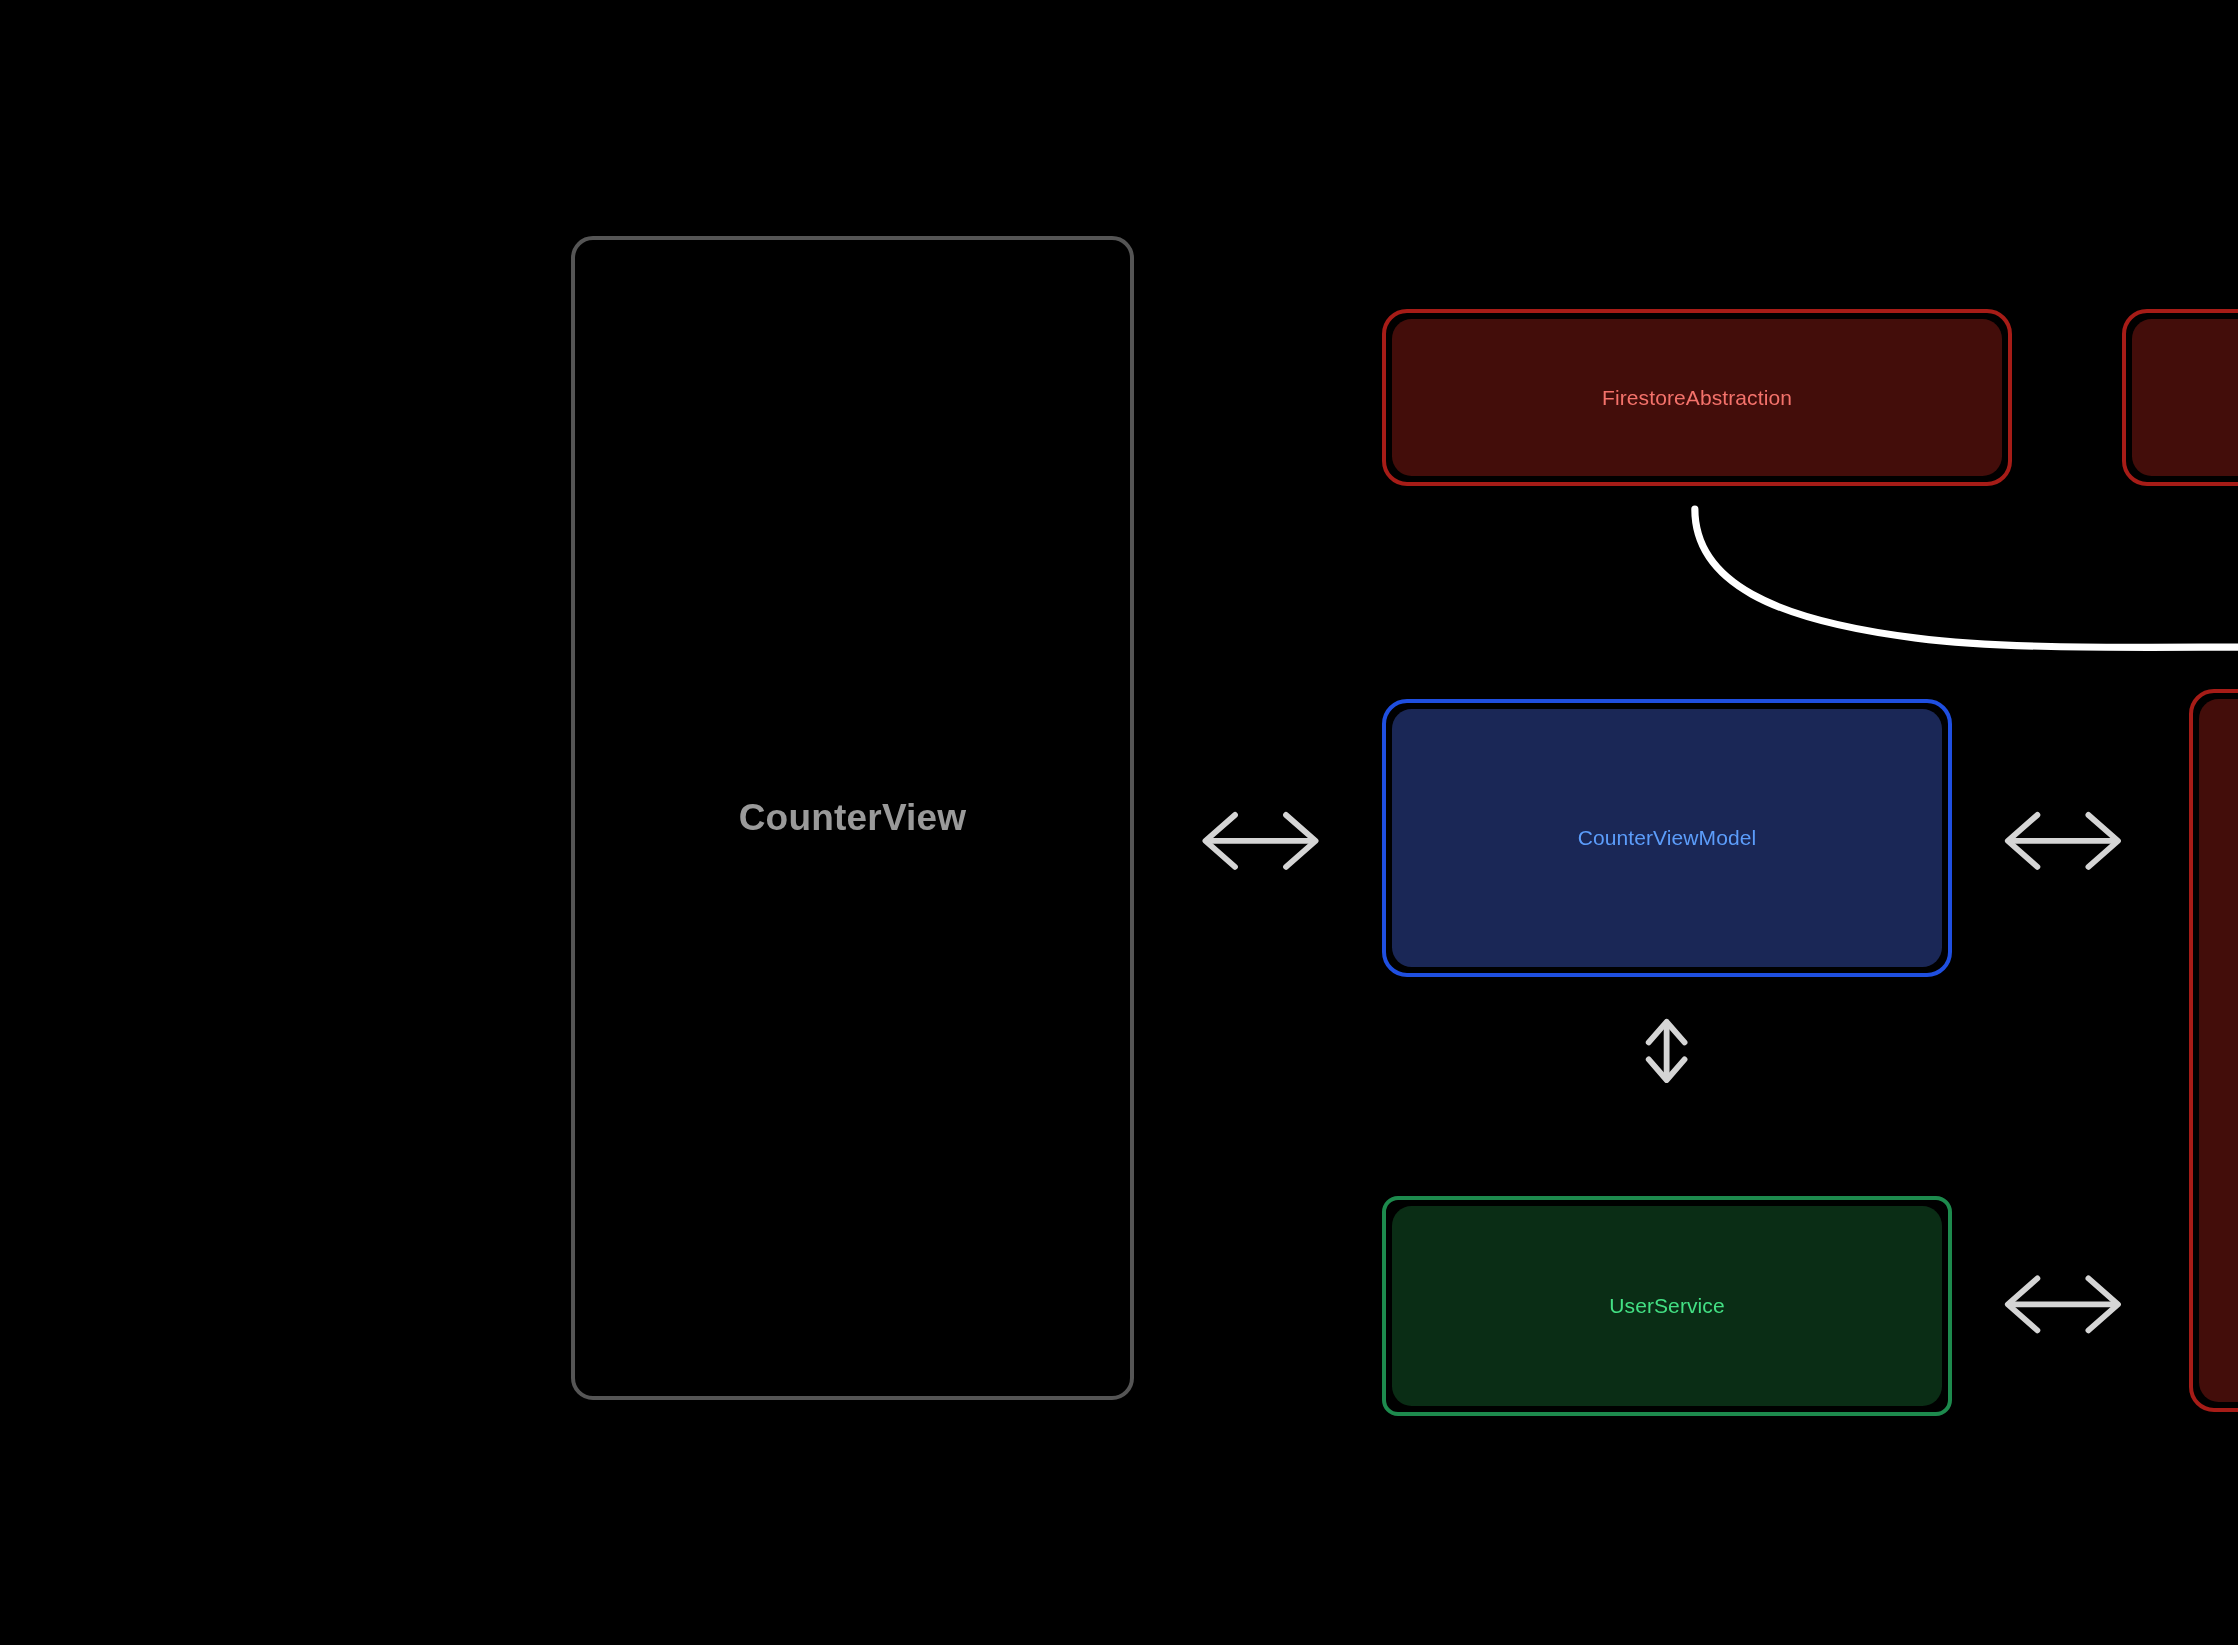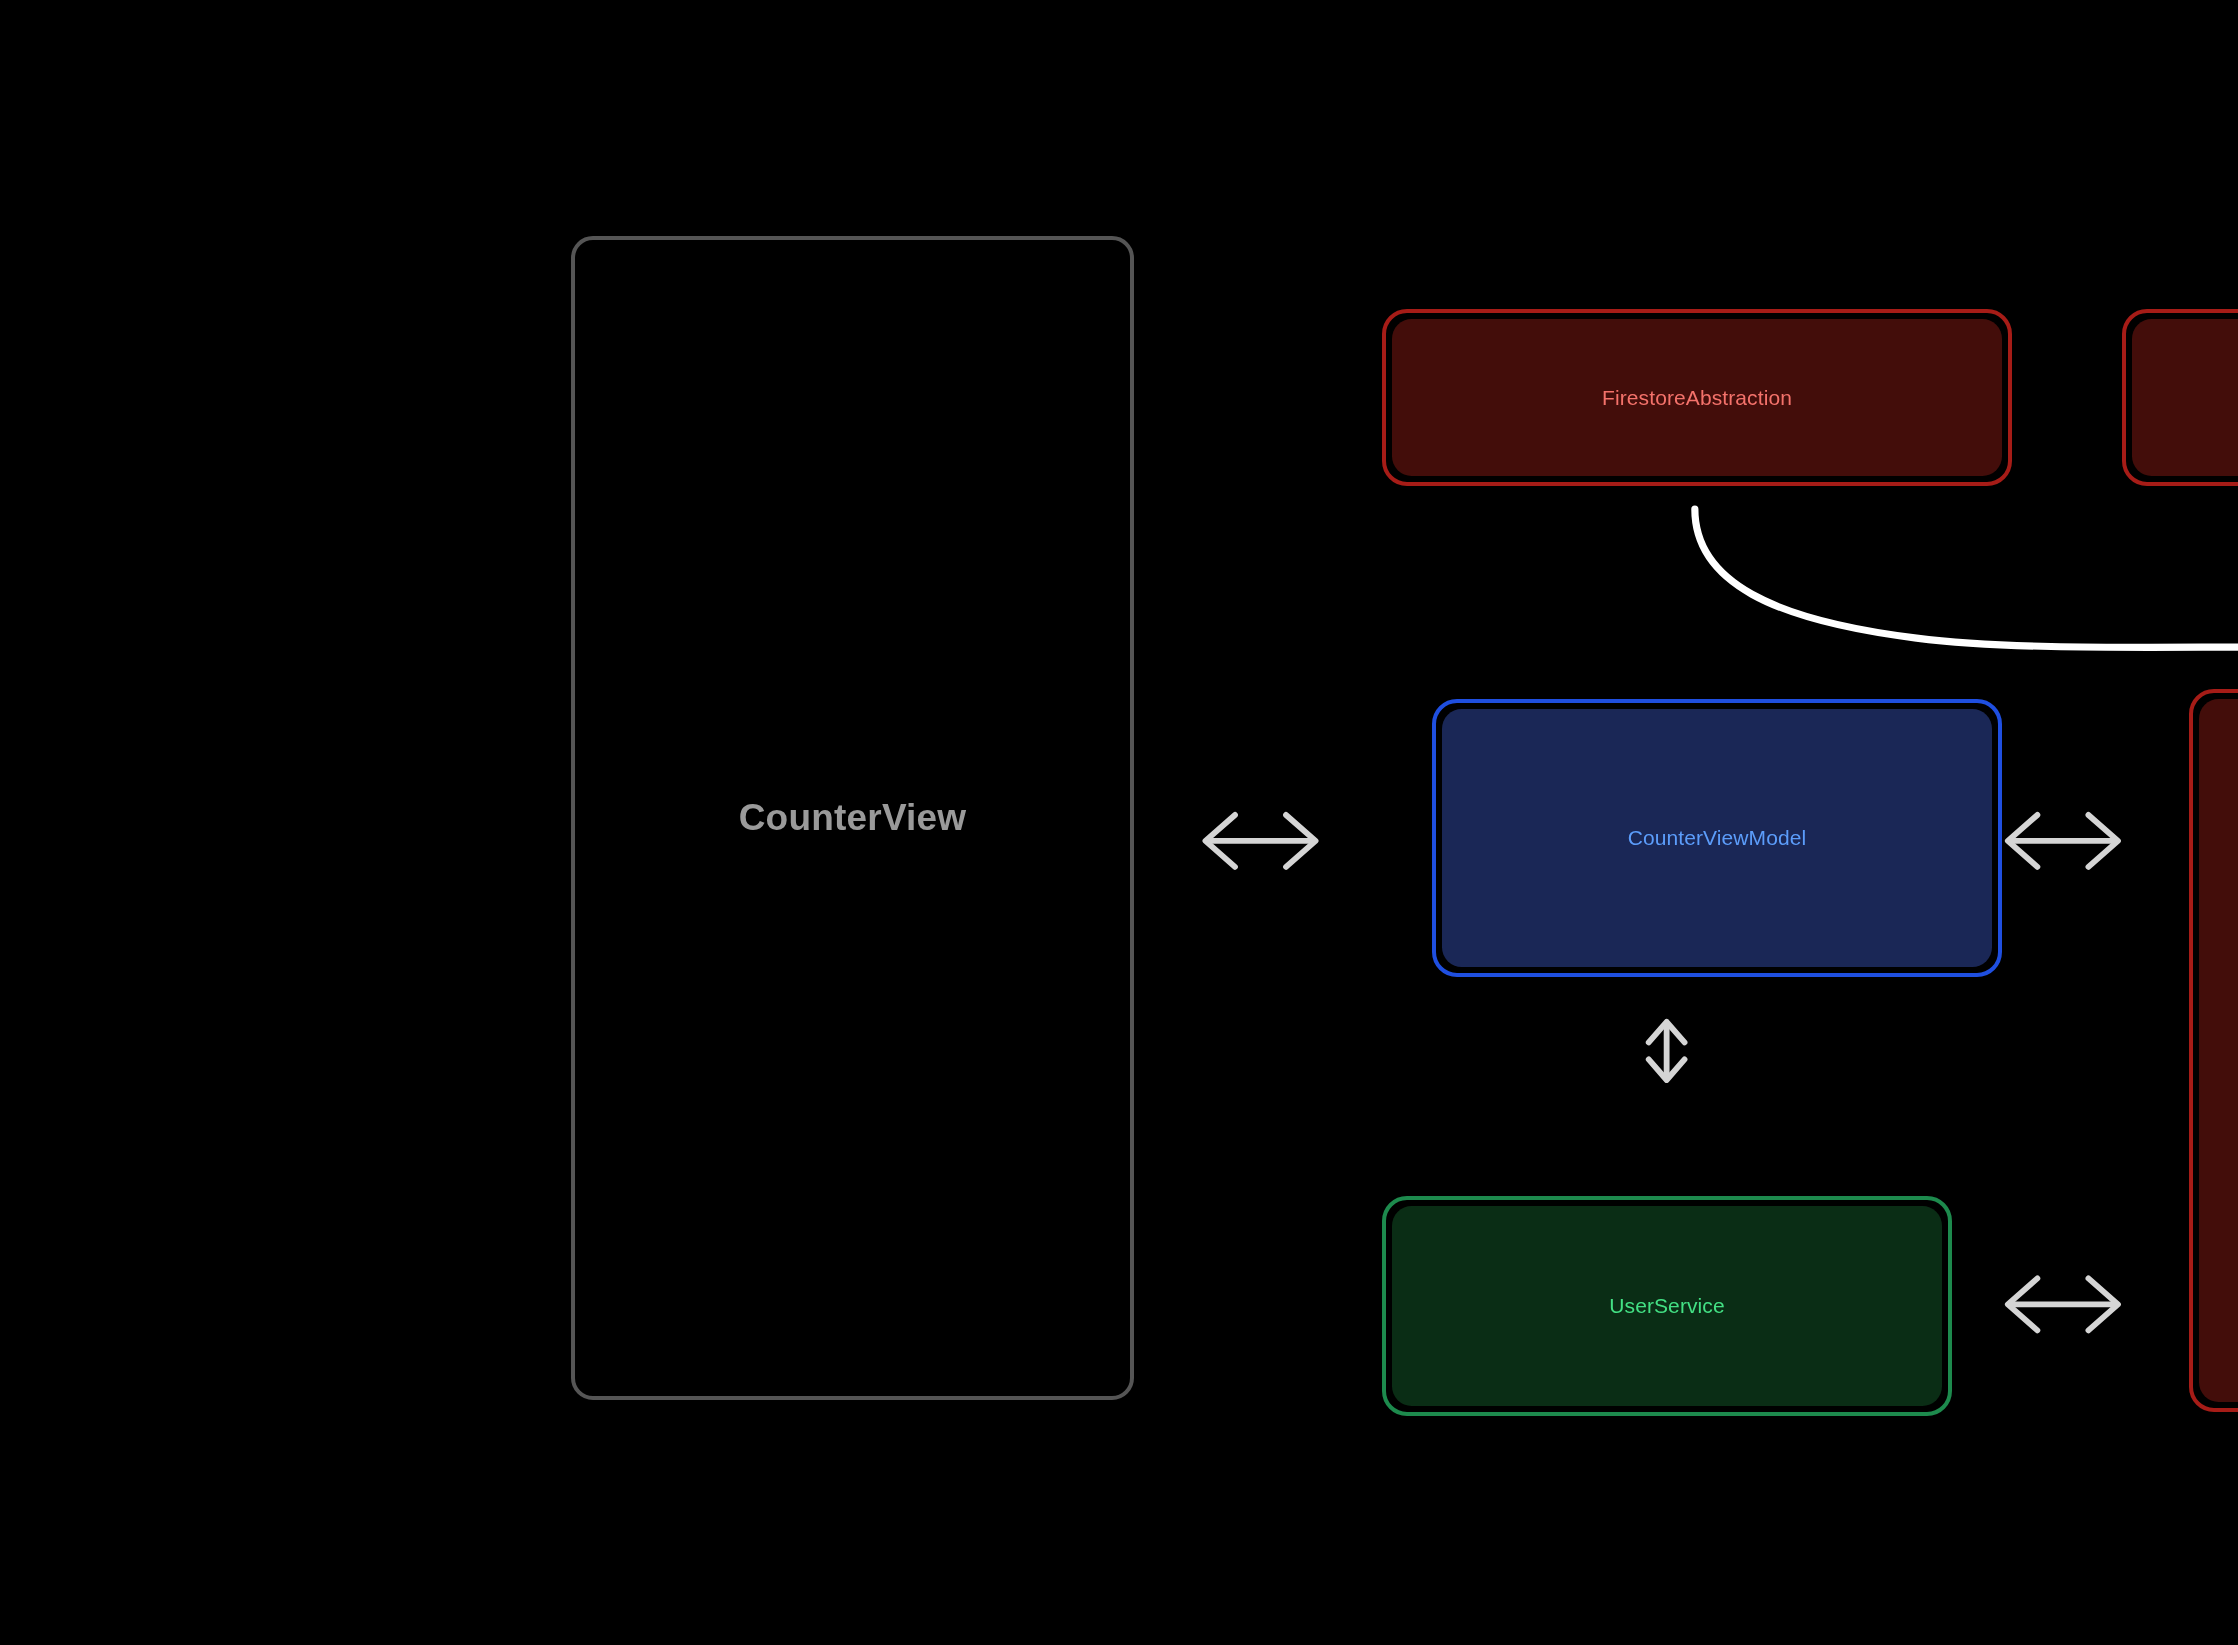--- a/index.html
+++ b/index.html
@@ -81,28 +81,28 @@
   .node.red { border-color: #a61c17; }
   .node.red > .node-inner { background: #430d0a; }
   .node.red .node-label { color: #f4726b; }
 
   
   .node.blue { border-color: #1f4fe0; }
   .node.blue > .node-inner { background: #1a2756; }
   .node.blue .node-label { color: #5c9dfb; }
 
   
-  .node.green { border-color: #1d8a4d; }
+  .node.green { border-color: #1d8a4d; border-radius: 16px; }
   .node.green > .node-inner { background: #0a2d15; }
   .node.green .node-label { color: #43e084; }
 
   
   #node-firestore  { left: 1382px; top: 309px;  width: 630px; height: 177px; }
   #node-firebaseauth { left: 2122px; top: 309px; width: 637px; height: 177px; }
-  #node-counterviewmodel { left: 1432px; top: 699px; width: 570px; height: 278px; }
+  #node-counterviewmodel { left: 1382px; top: 699px; width: 570px; height: 278px; }
   #node-userservice { left: 1382px; top: 1196px; width: 570px; height: 220px; }
   #node-userrepository { left: 2189px; top: 689px; width: 570px; height: 723px; }
   #node-userrepository .node-inner { align-items: center; }
 
   
   #arrow-layer {
     position: absolute;
     left: 0;
     top: 0;
     width: 3327px;

